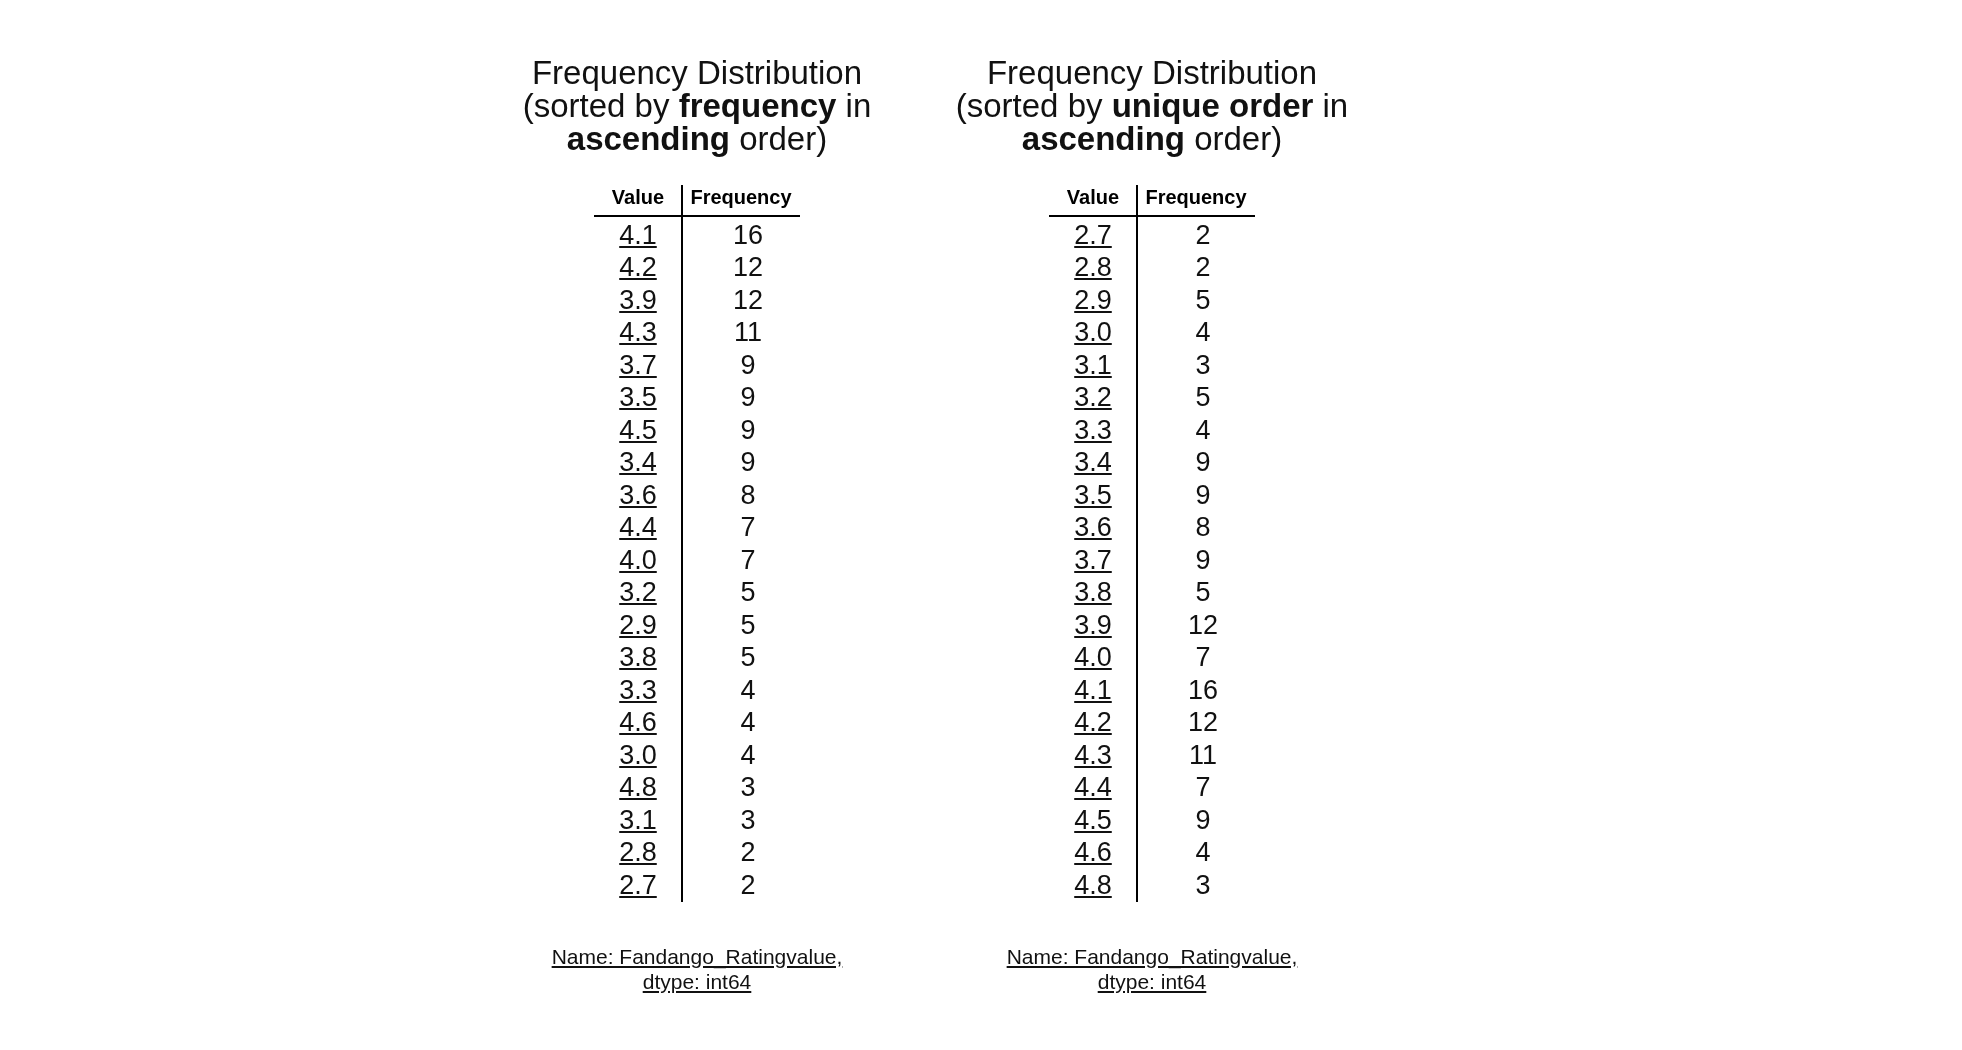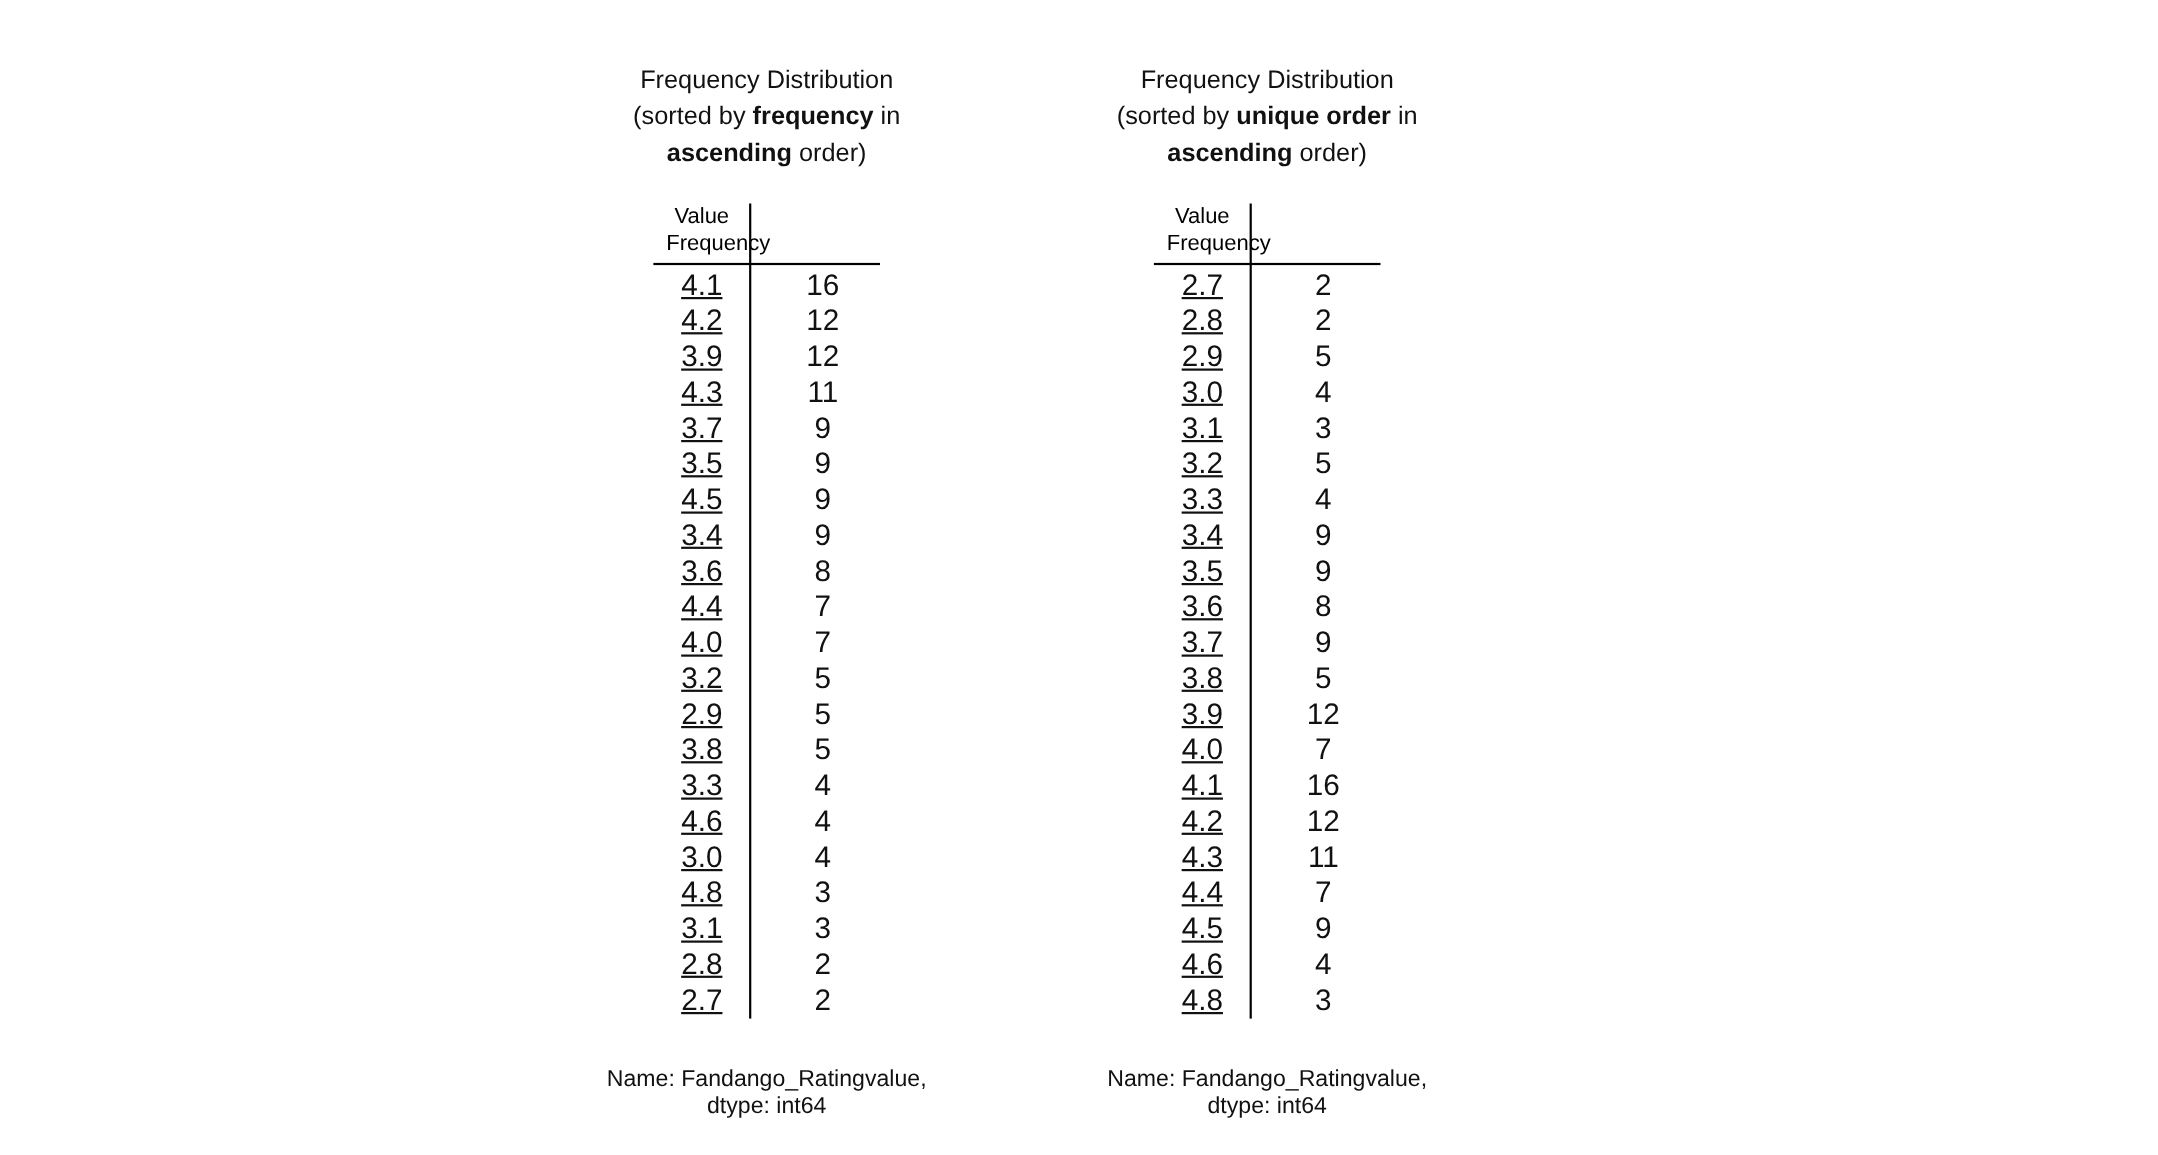--- a/index.html
+++ b/index.html
@@ -13,38 +13,37 @@
   }
   .block {
     position: absolute;
     top: 56px;
     width: 460px;
   }
   .block.left  { left: 467px; }
   .block.right { left: 922px; }
   .fig-title {
     text-align: center;
-    font-size: 23px;
+    font-size: 33px;
     line-height: 33px;
     font-weight: 400;
     color: #111111;
   }
   .fig-title b { font-weight: 700; }
   .table-wrap {
     position: relative;
     width: 206px;
     margin: 30px auto 0 auto;
   }
   .thead {
     display: flex;
-    font-weight: 400;
+    font-weight: 700;
     font-size: 20px;
     line-height: 24px;
     padding-bottom: 6px;
-    flex-direction: column;
   }
   .th-value { width: 88px; text-align: center; }
   .th-freq  { width: 118px; text-align: center; }
   .head-rule {
     height: 0;
     border-top: 2px solid #000000;
     width: 100%;
   }
   .tbody { padding-top: 2px; }
   .trow {
@@ -63,20 +62,21 @@
     bottom: 0;
     width: 2px;
     background: #000000;
   }
   .fig-footer {
     margin-top: 42px;
     text-align: center;
     font-size: 21px;
     line-height: 25px;
     color: #111111;
+    text-decoration: underline;
   }
 </style>
 </head>
 <body>
 
 <div class="block left">
   <div class="fig-title">
     <span>Frequency Distribution</span><br>
     <span>(sorted by </span><b>frequency</b><span> in</span><br>
     <b>ascending</b><span> order)</span>

